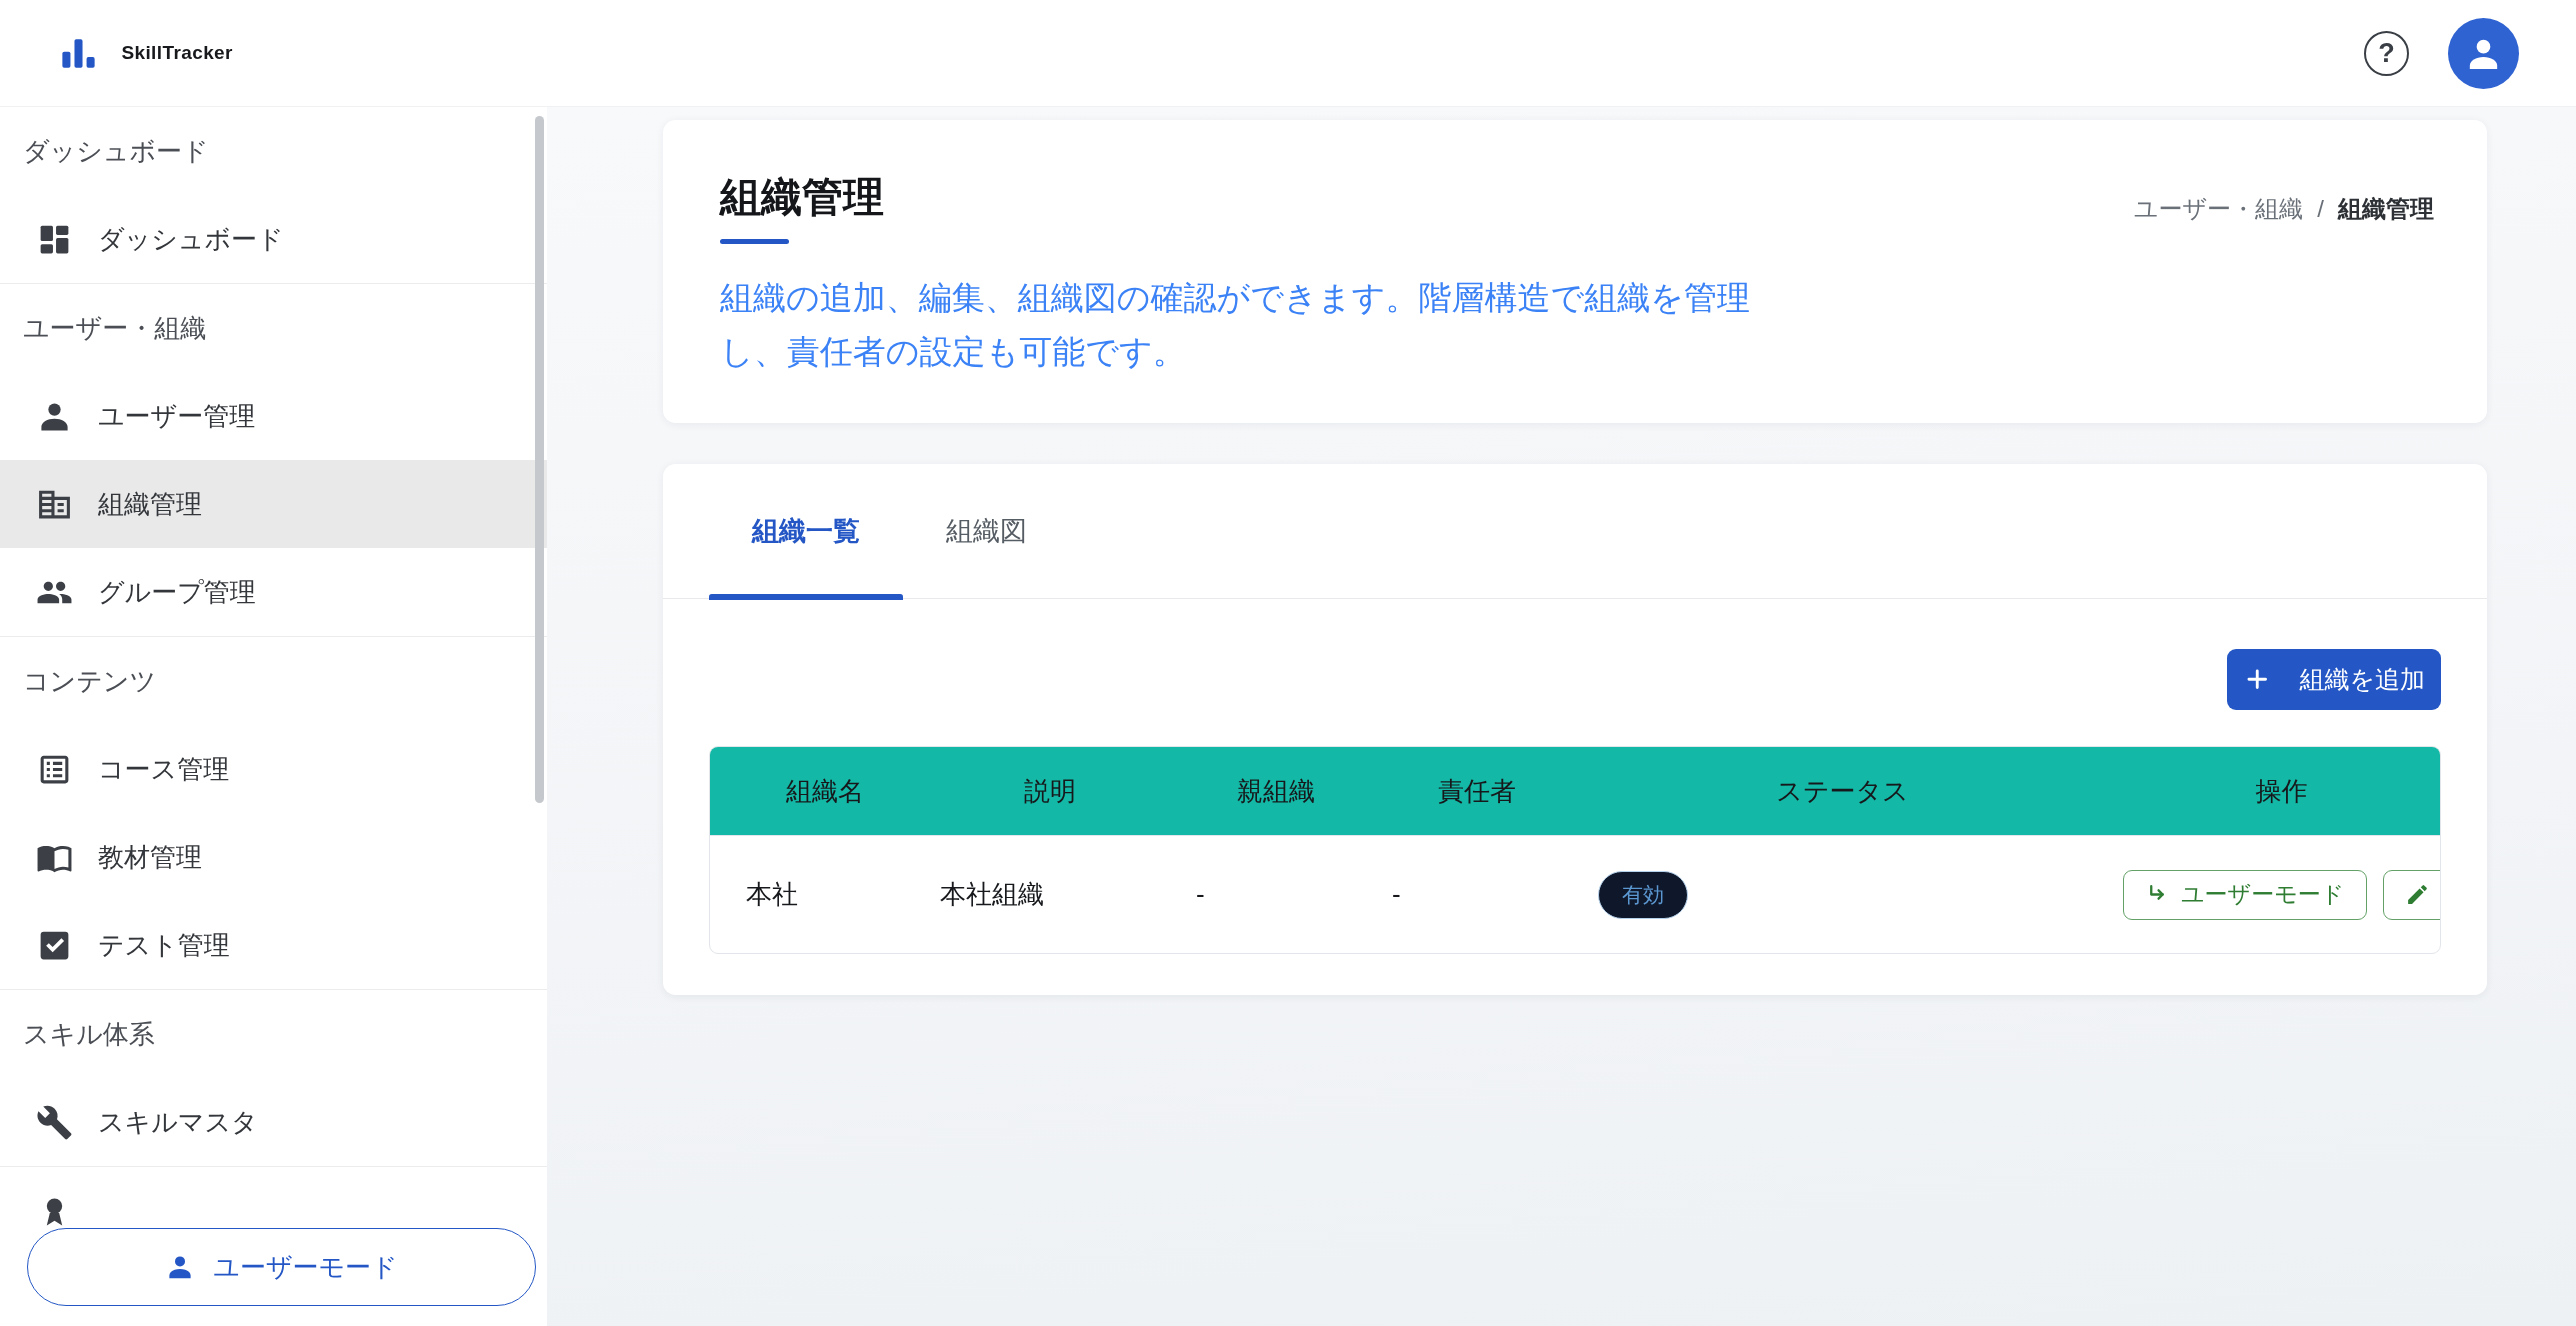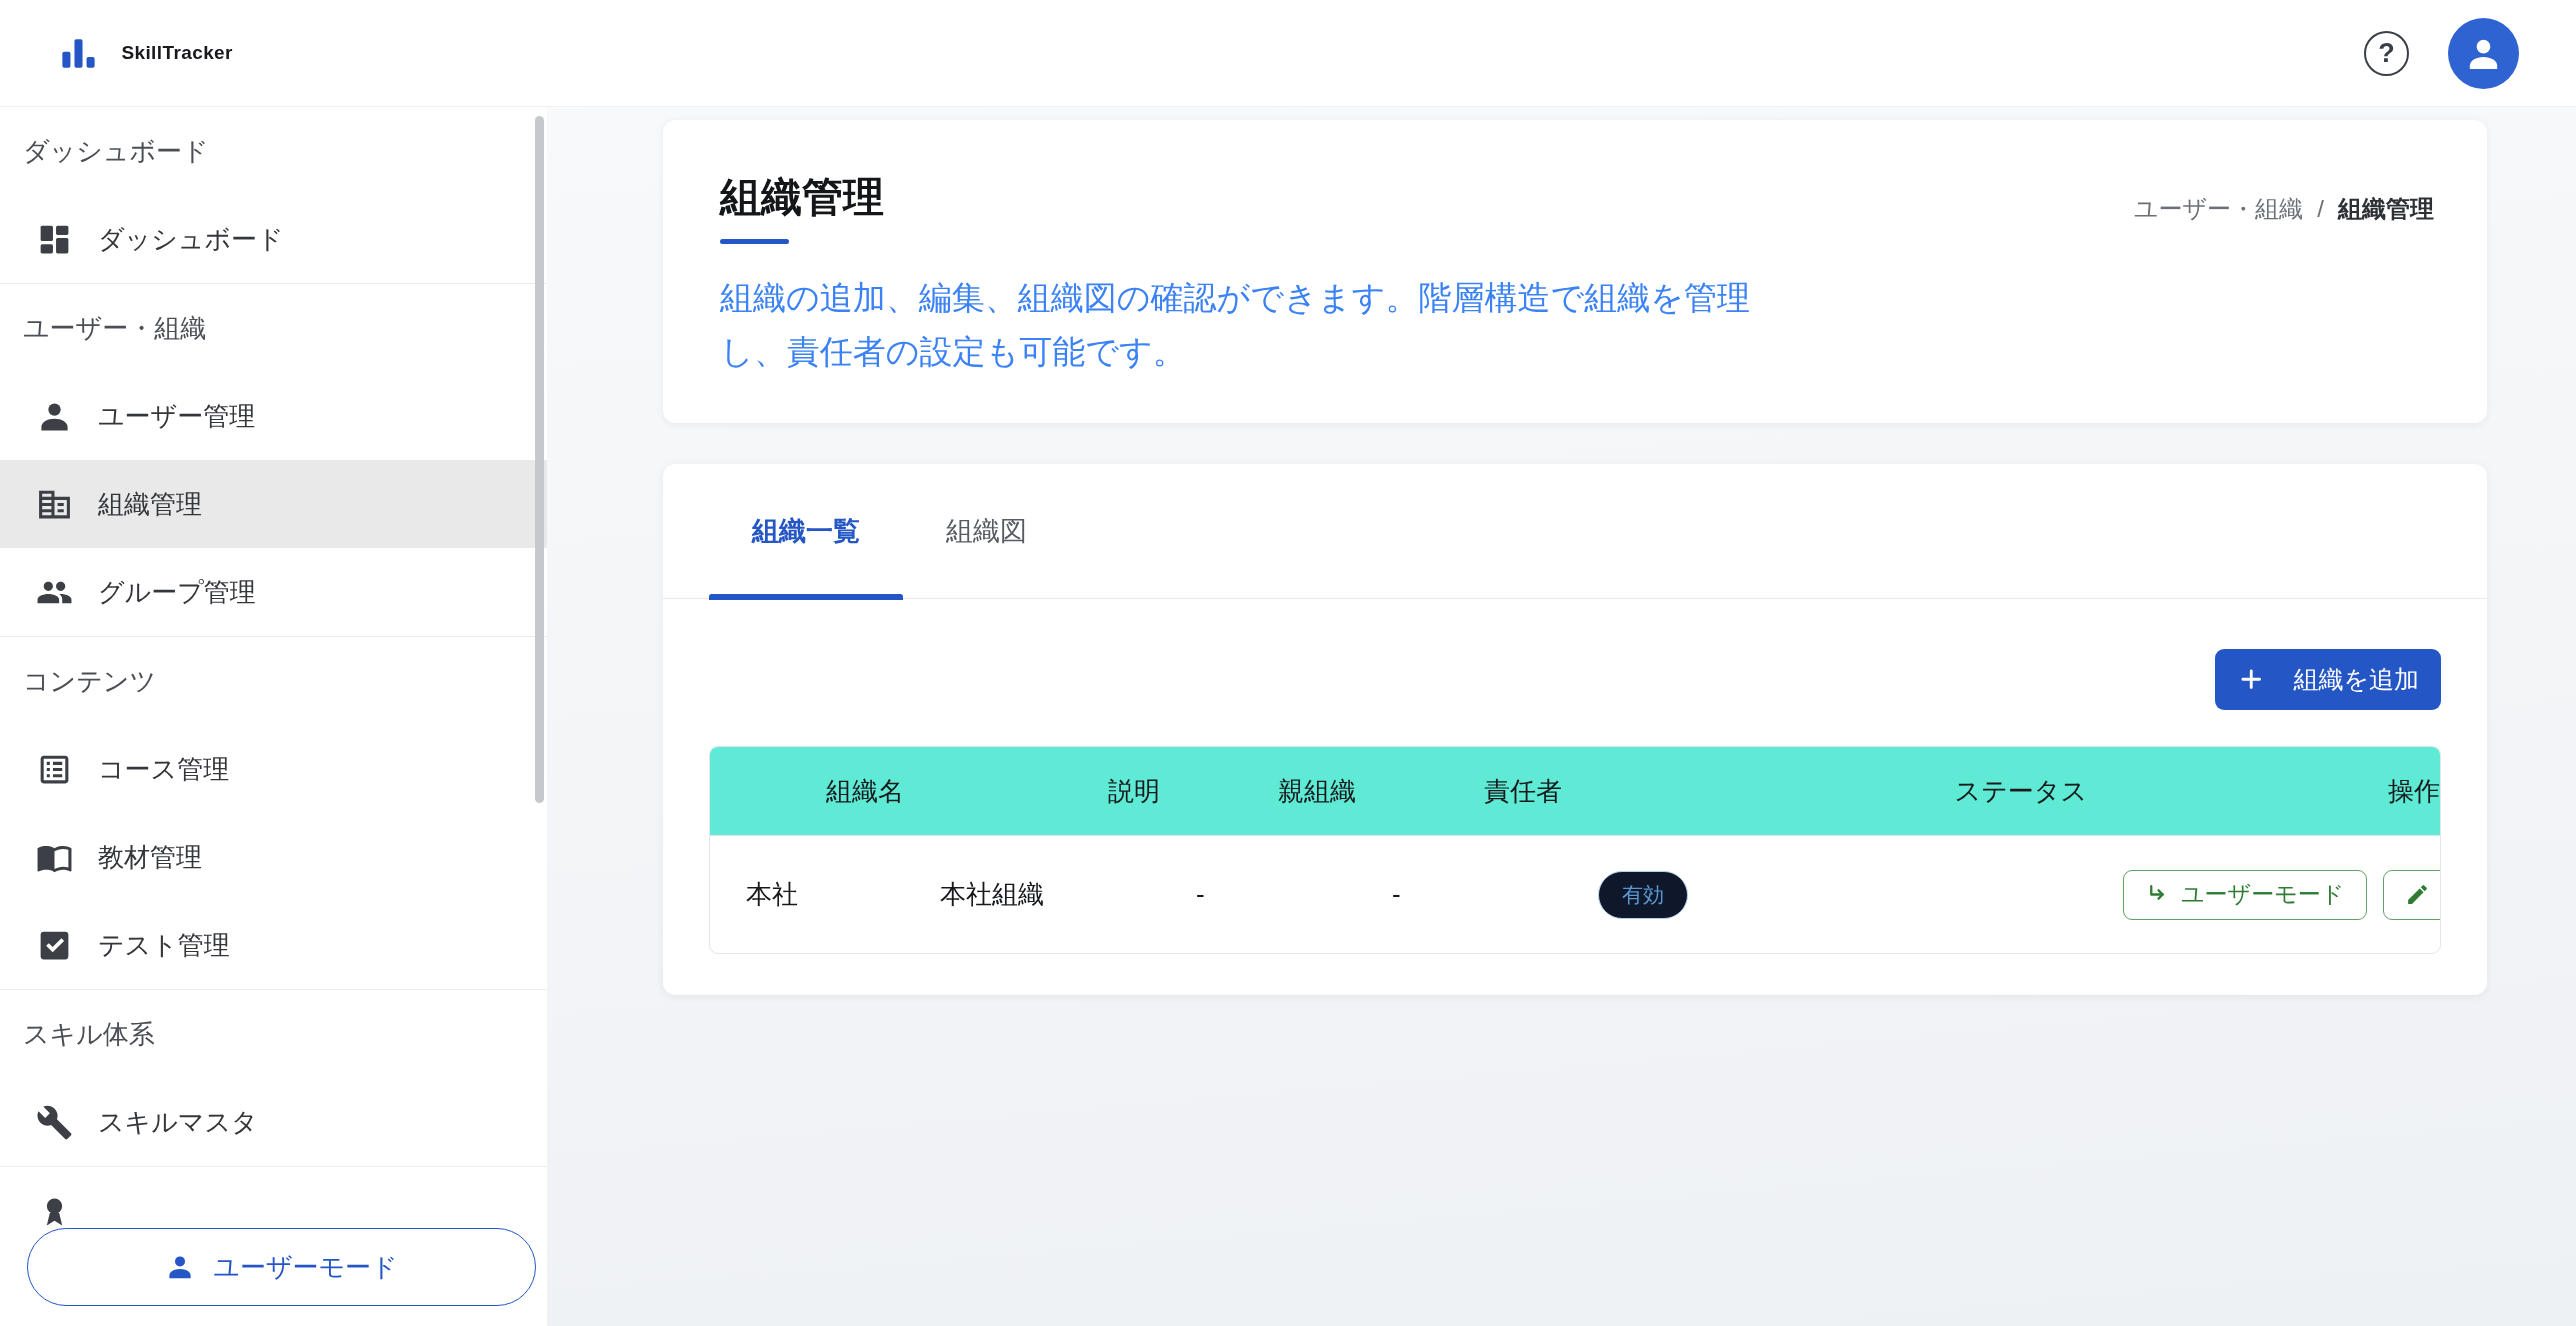--- a/index.html
+++ b/index.html
@@ -88,31 +88,31 @@
     font-size:27px; color:#565c63; position:relative; cursor:pointer;
   }
   .tab.active { color:#2457c5; font-weight:700; }
   .tab.active::after {
     content:""; position:absolute; left:0; right:0; bottom:-1.8px;
     height:5.3px; background:#2457c5; border-radius:2.7px 2.7px 0 0;
   }
   .panel-body { padding:50px 46px 41px; }
   .panel-toolbar { display:flex; justify-content:flex-end; }
   .add-btn {
-    display:inline-flex; align-items:center; gap:28px; height:61px; padding:0 22px;
+    display:inline-flex; align-items:center; gap:28px; height:61px; padding:0 16px;
     background:#2457c5; color:#fff; font-size:25px; border:none; border-radius:9px; cursor:pointer;
   }
   .add-btn svg { width:28.5px; height:28.5px; }
 
   .table-wrap { margin-top:36px; border:0.9px solid #e2e5e9; border-radius:9px; overflow:hidden; background:#fff; }
   table { width:100%; border-collapse:collapse; table-layout:fixed; }
   th {
-    height:89px; text-align:right; padding-left:36px;
+    height:89px; text-align:center; padding-left:36px;
     font-size:26px; font-weight:500; color:#16181b;
-    border-bottom:0.9px solid #e2e5e9; background:#5eead4;
+    border-bottom:0.9px solid #e2e5e9; background:#14b8a6;
   }
   td { height:117px; padding-left:36px; font-size:26px; color:#16181b; vertical-align:middle; }
   .badge {
     display:inline-block; padding:9px 23px; border:0.9px solid #b5d2ec;
     background:#0f172a; color:#5b97d0; font-size:21px; border-radius:889px;
   }
   .actions { display:flex; align-items:center; gap:16px; }
   .act-btn {
     display:inline-flex; align-items:center; gap:10.7px; height:50px; padding:0 21.4px;
     border:1.8px solid #63a167; color:#2e7d32; background:#fff;

